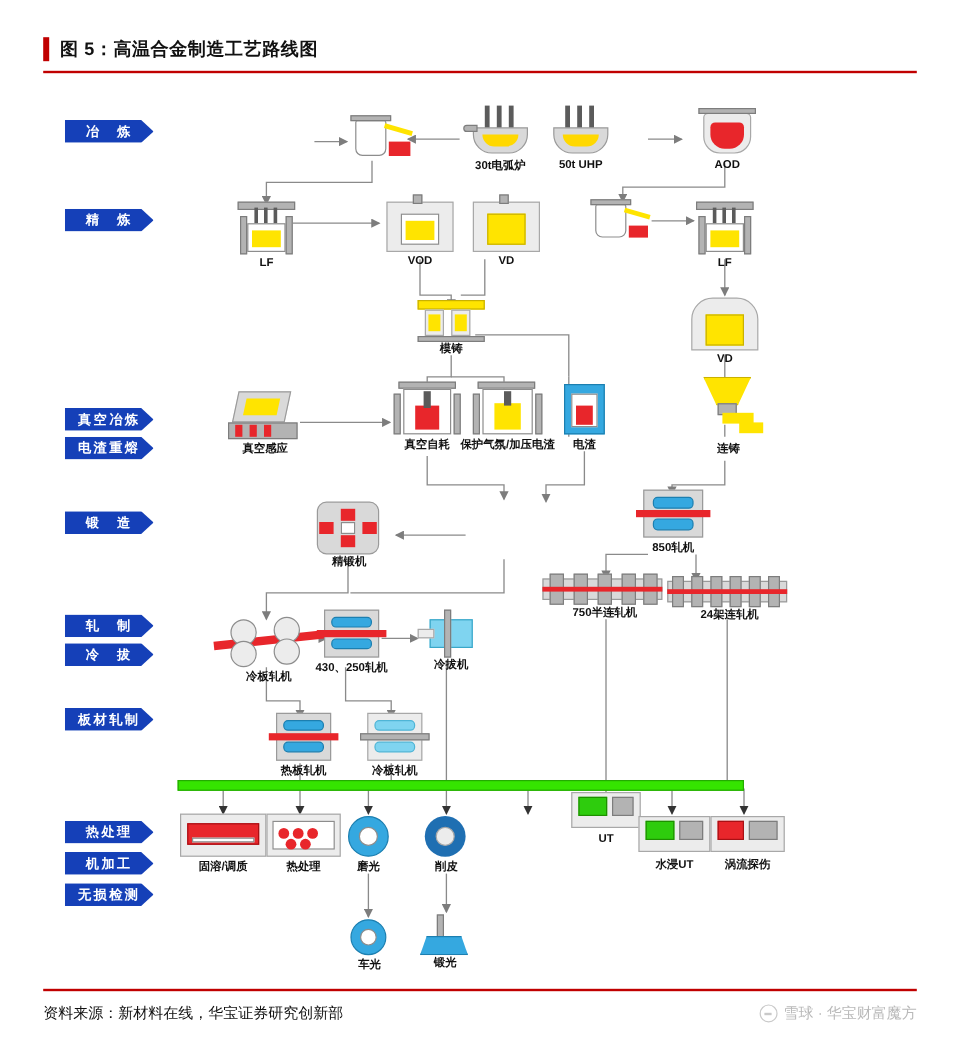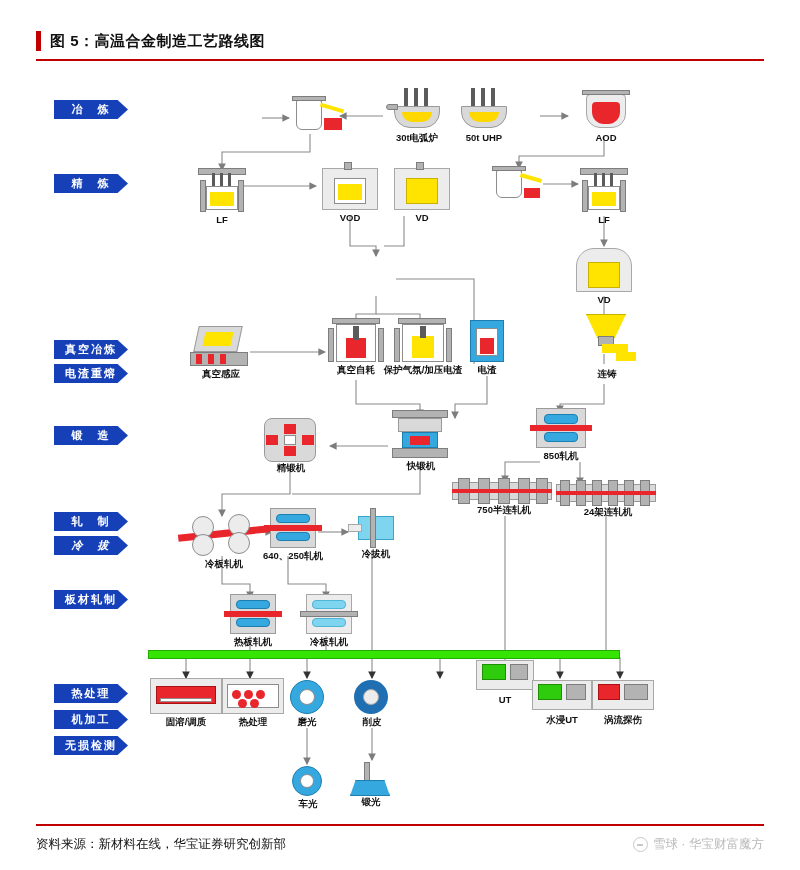--- a/index.html
+++ b/index.html
@@ -193,21 +193,21 @@
         <path d="M474 250 L474 300"></path>
       </g>
     </svg>
 
     <div class="tag" style="left:54px; top:36px;">冶　炼</div>
     <div class="tag" style="left:54px; top:110px;">精　炼</div>
     <div class="tag" style="left:54px; top:276px;">真空冶炼</div>
     <div class="tag" style="left:54px; top:300px;">电渣重熔</div>
     <div class="tag" style="left:54px; top:362px;">锻　造</div>
     <div class="tag" style="left:54px; top:448px;">轧　制</div>
-    <div class="tag" style="left:54px; top:472px;font-style:italic;">冷　拔</div>
+    <div class="tag" style="left:54px; top:472px;">冷　拔</div>
     <div class="tag" style="left:54px; top:526px;">板材轧制</div>
     <div class="tag" style="left:54px; top:620px;">热处理</div>
     <div class="tag" style="left:54px; top:646px;">机加工</div>
     <div class="tag" style="left:54px; top:672px;">无损检测</div>
 
 
     <div class="node" style="left:290px; top:28px; width:56px; height:46px;">
       <div class="box white" style="left:6px; top:8px; width:26px; height:30px; border-radius:2px 2px 6px 6px;"></div>
       <div class="box yellow" style="left:30px; top:14px; width:24px; height:4px; transform:rotate(16deg); border:none;"></div>
       <div class="box red" style="left:34px; top:26px; width:18px; height:12px;"></div>
@@ -279,20 +279,29 @@
       <div class="box dark" style="left:14px; top:5px; width:3px; height:16px;"></div>
       <div class="box dark" style="left:22px; top:5px; width:3px; height:16px;"></div>
       <div class="box dark" style="left:30px; top:5px; width:3px; height:16px;"></div>
       <div class="box white" style="left:8px; top:18px; width:32px; height:24px;"></div>
       <div class="box yellow" style="left:12px; top:24px; width:24px; height:14px; border:none;"></div>
       <div class="box dgray" style="left:2px; top:12px; width:6px; height:32px;"></div>
       <div class="box dgray" style="left:40px; top:12px; width:6px; height:32px;"></div>
       <div class="cap" style="top:46px;">LF</div>
     </div>
 
+    <div class="node" style="left:344px; top:186px; width:64px; height:48px;">
+      <div class="box yellow" style="left:4px; top:0px; width:56px; height:8px;"></div>
+      <div class="box lgray" style="left:10px; top:8px; width:16px; height:22px;"></div>
+      <div class="box lgray" style="left:32px; top:8px; width:16px; height:22px;"></div>
+      <div class="box yellow" style="left:13px; top:12px; width:10px; height:14px; border:none;"></div>
+      <div class="box yellow" style="left:35px; top:12px; width:10px; height:14px; border:none;"></div>
+      <div class="box dgray" style="left:4px; top:30px; width:56px; height:5px;"></div>
+      <div class="cap" style="top:34px;">模铸</div>
+    </div>
 
     <div class="node" style="left:574px; top:178px; width:60px; height:62px;">
       <div class="box lgray" style="left:2px; top:6px; width:56px; height:44px; border-radius:18px 18px 0 0;"></div>
       <div class="box yellow" style="left:14px; top:20px; width:32px; height:26px;"></div>
       <div class="cap" style="top:52px;">VD</div>
     </div>
 
     <div class="node" style="left:186px; top:262px; width:70px; height:54px;">
       <div class="box gray" style="left:10px; top:0px; width:44px; height:26px; transform:skewX(-12deg);"></div>
       <div class="box yellow" style="left:18px; top:6px; width:28px; height:14px; transform:skewX(-12deg); border:none;"></div>
@@ -341,28 +350,20 @@
     <div class="node" style="left:258px; top:354px; width:66px; height:56px;">
       <div class="box gray" style="left:6px; top:0px; width:52px; height:44px; border-radius:8px;"></div>
       <div class="box red" style="left:26px; top:6px; width:12px; height:10px;"></div>
       <div class="box red" style="left:26px; top:28px; width:12px; height:10px;"></div>
       <div class="box red" style="left:8px; top:17px; width:12px; height:10px;"></div>
       <div class="box red" style="left:44px; top:17px; width:12px; height:10px;"></div>
       <div class="box white" style="left:26px; top:17px; width:12px; height:10px;"></div>
       <div class="cap" style="top:44px;">精锻机</div>
     </div>
 
-    <div class="node" style="left:388px; top:346px; width:66px; height:66px;">
-      <div class="box dgray" style="left:4px; top:0px; width:56px; height:8px;"></div>
-      <div class="box gray" style="left:10px; top:8px; width:44px; height:14px;"></div>
-      <div class="box blue" style="left:14px; top:22px; width:36px; height:16px;"></div>
-      <div class="box red" style="left:22px; top:26px; width:20px; height:9px;"></div>
-      <div class="box dgray" style="left:4px; top:38px; width:56px; height:10px;"></div>
-      <div class="cap" style="top:50px;">快锻机</div>
-    </div>
 
     <div class="node" style="left:530px; top:340px; width:62px; height:62px;">
       <div class="box gray" style="left:6px; top:4px; width:50px; height:40px;"></div>
       <div class="box blue" style="left:14px; top:10px; width:34px; height:10px; border-radius:4px;"></div>
       <div class="box blue" style="left:14px; top:28px; width:34px; height:10px; border-radius:4px;"></div>
       <div class="box red" style="left:0px; top:21px; width:62px; height:6px;"></div>
       <div class="cap" style="top:46px;">850轧机</div>
     </div>
 
     <div class="node" style="left:452px; top:414px; width:104px; height:42px;">
@@ -395,21 +396,21 @@
       <div class="box lgray rnd" style="left:50px; top:6px; width:22px; height:22px; border:1px solid #8d8d8d;"></div>
       <div class="box lgray rnd" style="left:50px; top:24px; width:22px; height:22px; border:1px solid #8d8d8d;"></div>
       <div class="cap" style="top:50px;">冷板轧机</div>
     </div>
 
     <div class="node" style="left:264px; top:442px; width:58px; height:56px;">
       <div class="box gray" style="left:6px; top:2px; width:46px; height:40px;"></div>
       <div class="box blue" style="left:12px; top:8px; width:34px; height:9px; border-radius:4px;"></div>
       <div class="box blue" style="left:12px; top:26px; width:34px; height:9px; border-radius:4px;"></div>
       <div class="box red" style="left:0px; top:19px; width:58px; height:6px;"></div>
-      <div class="cap" style="top:44px;">640、250轧机</div>
+      <div class="cap" style="top:44px;">430、250轧机</div>
     </div>
 
     <div class="node" style="left:348px; top:444px; width:56px; height:52px;">
       <div class="box cyan" style="left:10px; top:8px; width:36px; height:24px; border:1px solid #3aa7c8;"></div>
       <div class="box dgray" style="left:22px; top:0px; width:6px; height:40px;"></div>
       <div class="box lgray" style="left:0px; top:16px; width:14px; height:8px;"></div>
       <div class="cap" style="top:40px;">冷拔机</div>
     </div>
 
     <div class="node" style="left:224px; top:528px; width:58px; height:56px;">

